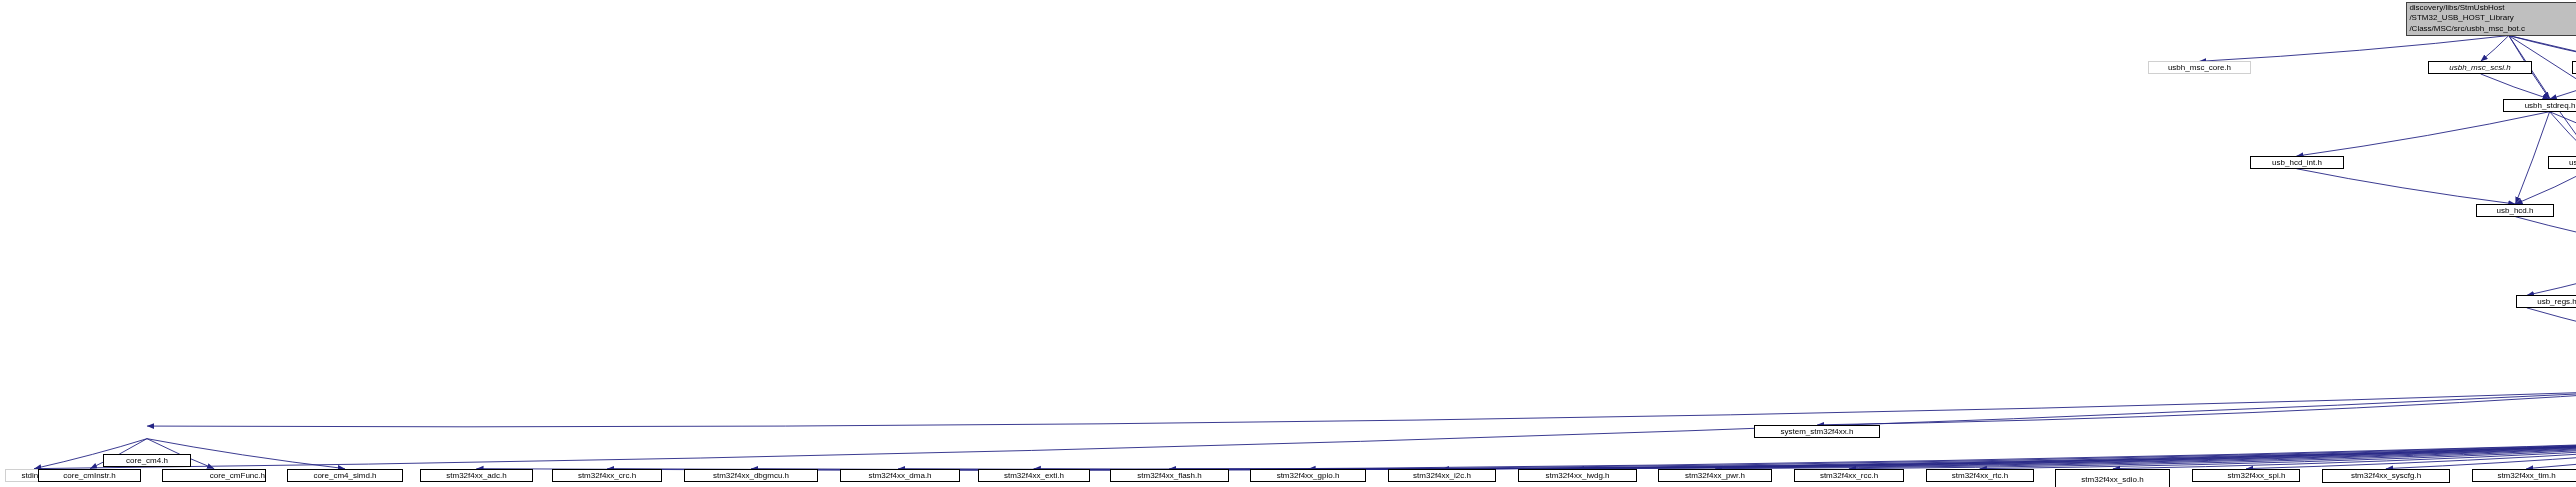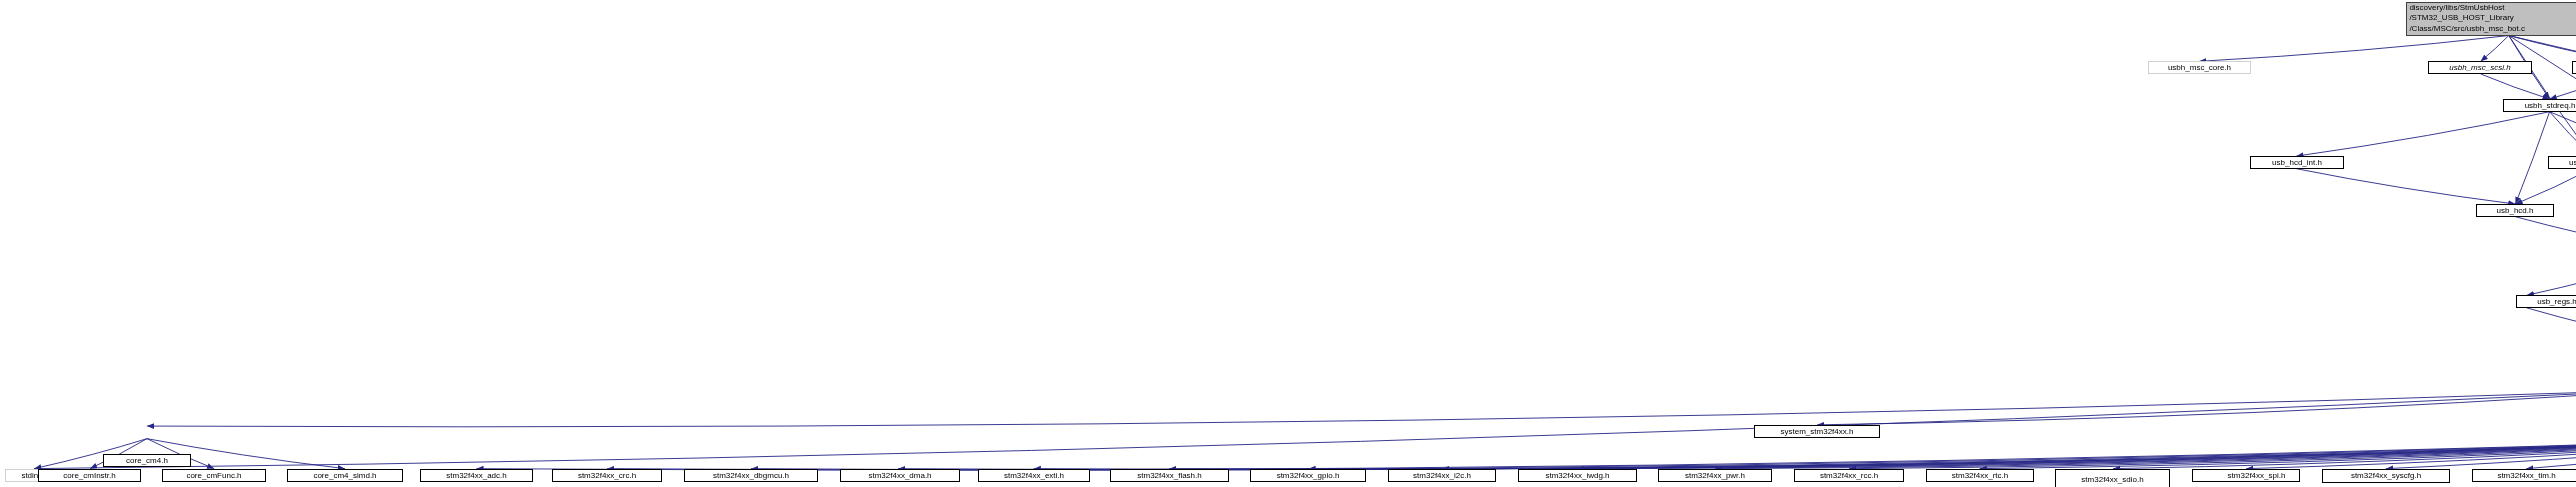--- a/index.html
+++ b/index.html
@@ -135,21 +135,21 @@
       <div class="node " style="left: 2572px; top: 61px; width: 101px; height: 12.6px;"><span class="node-label">usbh_msc_bot.h</span></div>
       <div class="node " style="left: 2503px; top: 99px; width: 94px; height: 12.6px;"><span class="node-label">usbh_stdreq.h</span></div>
       <div class="node " style="left: 2250px; top: 156px; width: 94px; height: 12.6px;"><span class="node-label">usb_hcd_int.h</span></div>
       <div class="node " style="left: 2548px; top: 156px; width: 86px; height: 12.6px;"><span class="node-label">usbh_core.h</span></div>
       <div class="node " style="left: 2476px; top: 204px; width: 78px; height: 12.6px;"><span class="node-label">usb_hcd.h</span></div>
       <div class="node " style="left: 2486px; top: 295px; width: 82px; height: 12.6px; margin-left: 30px;"><span class="node-label">usb_regs.h</span></div>
       <div class="node " style="left: 103px; top: 416px; width: 88px; height: 12.6px; margin-top: 38px;"><span class="node-label">core_cm4.h</span></div>
       <div class="node " style="left: 1754px; top: 425px; width: 126px; height: 12.6px;"><span class="node-label">system_stm32f4xx.h</span></div>
       <div class="node plain" style="left: 4.8px; top: 469px; width: 59px; height: 12.6px;"><span class="node-label">stdint.h</span></div>
       <div class="node " style="left: 38px; top: 469px; width: 103px; height: 12.6px;"><span class="node-label">core_cmInstr.h</span></div>
-      <div class="node " style="left: 162px; top: 469px; width: 104px; height: 12.6px;"><span class="node-label">core_cmFunc.h</span></div>
+      <div class="node " style="left: 162px; top: 469px; width: 104px; height: 12.6px; text-align: right;"><span class="node-label">core_cmFunc.h</span></div>
       <div class="node " style="left: 287px; top: 469px; width: 116px; height: 12.6px;"><span class="node-label">core_cm4_simd.h</span></div>
       <div class="node " style="left: 420px; top: 469px; width: 113px; height: 12.6px;"><span class="node-label">stm32f4xx_adc.h</span></div>
       <div class="node " style="left: 552px; top: 469px; width: 110px; height: 12.6px;"><span class="node-label">stm32f4xx_crc.h</span></div>
       <div class="node " style="left: 684px; top: 469px; width: 134px; height: 12.6px;"><span class="node-label">stm32f4xx_dbgmcu.h</span></div>
       <div class="node " style="left: 840px; top: 469px; width: 120px; height: 12.6px;"><span class="node-label">stm32f4xx_dma.h</span></div>
       <div class="node " style="left: 978px; top: 469px; width: 112px; height: 12.6px;"><span class="node-label">stm32f4xx_exti.h</span></div>
       <div class="node " style="left: 1110px; top: 469px; width: 119px; height: 12.6px;"><span class="node-label">stm32f4xx_flash.h</span></div>
       <div class="node " style="left: 1250px; top: 469px; width: 116px; height: 12.6px;"><span class="node-label">stm32f4xx_gpio.h</span></div>
       <div class="node " style="left: 1388px; top: 469px; width: 108px; height: 12.6px;"><span class="node-label">stm32f4xx_i2c.h</span></div>
       <div class="node " style="left: 1518px; top: 469px; width: 119px; height: 12.6px;"><span class="node-label">stm32f4xx_iwdg.h</span></div>

